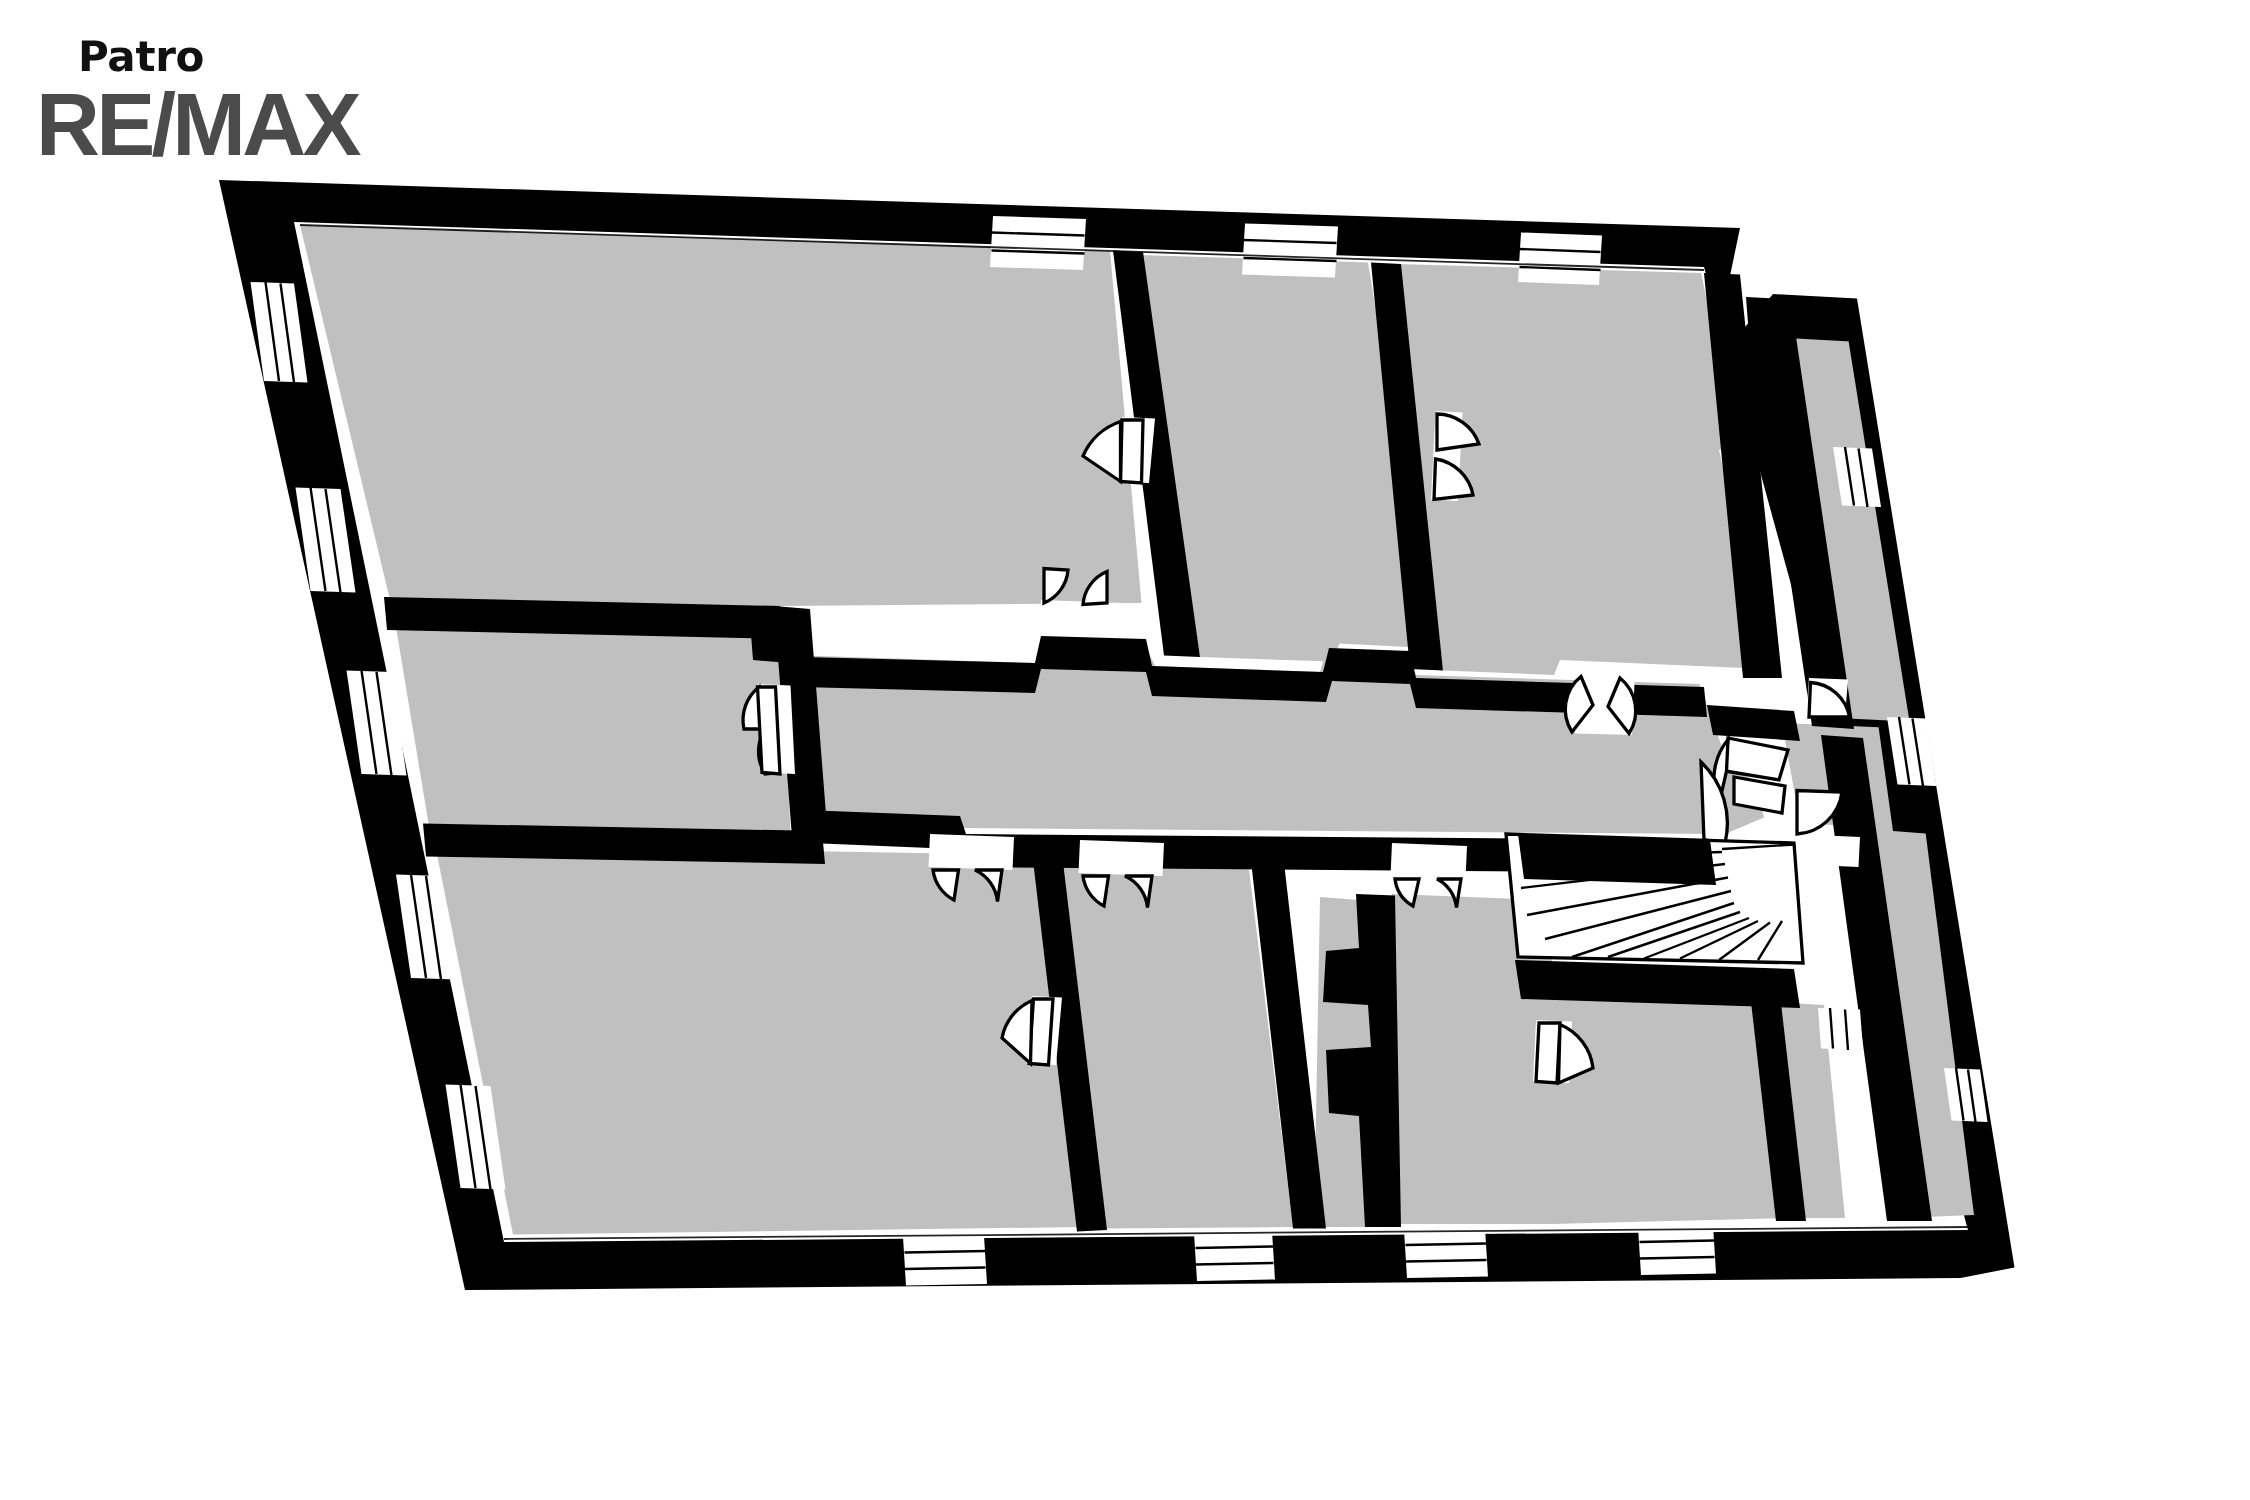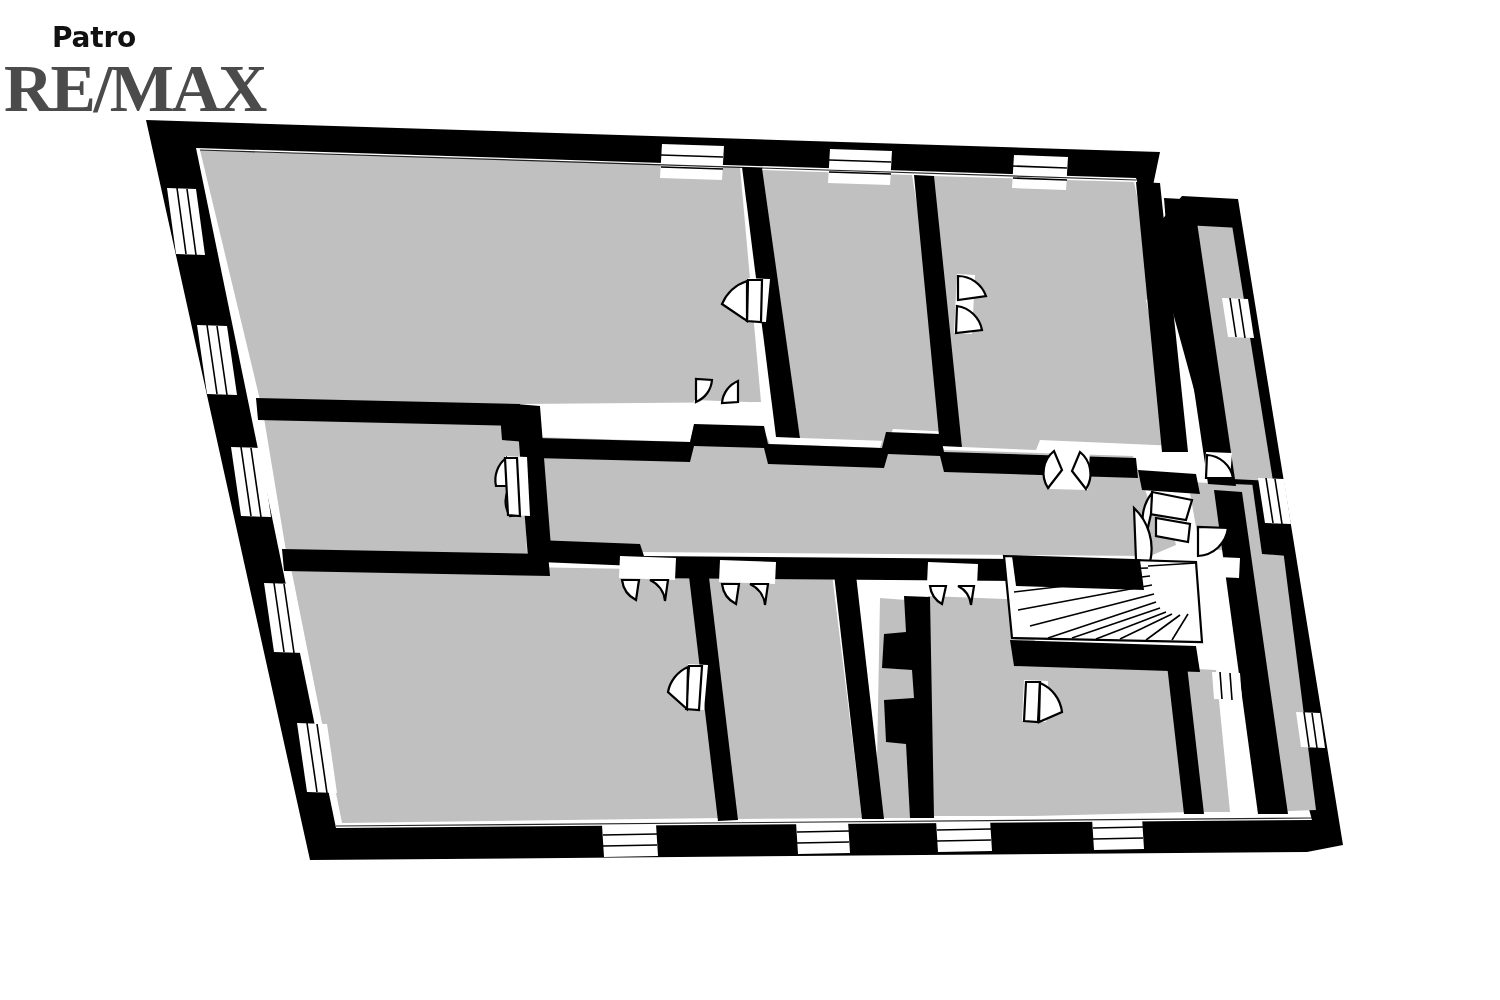--- a/index.html
+++ b/index.html
@@ -32,24 +32,24 @@
     top: 24px;
     font-family: "DejaVu Sans", sans-serif;
     font-size: 28px;
     font-weight: 700;
     color: #111111;
     letter-spacing: -0.2px;
     line-height: 1;
   }
   #brand .remax-logo {
     position: absolute;
-    left: 4px;
+    left: 24px;
     top: 54px;
-    font-family: Liberation Serif, serif;
-    font-size: 68px;
+    font-family: Liberation Sans, sans-serif;
+    font-size: 59px;
     font-weight: 700;
     color: #4b4b4b;
     letter-spacing: -2.5px;
     line-height: 1;
     white-space: nowrap;
   }
   #plan-svg {
     position: absolute;
     left: 0;
     top: 0;

